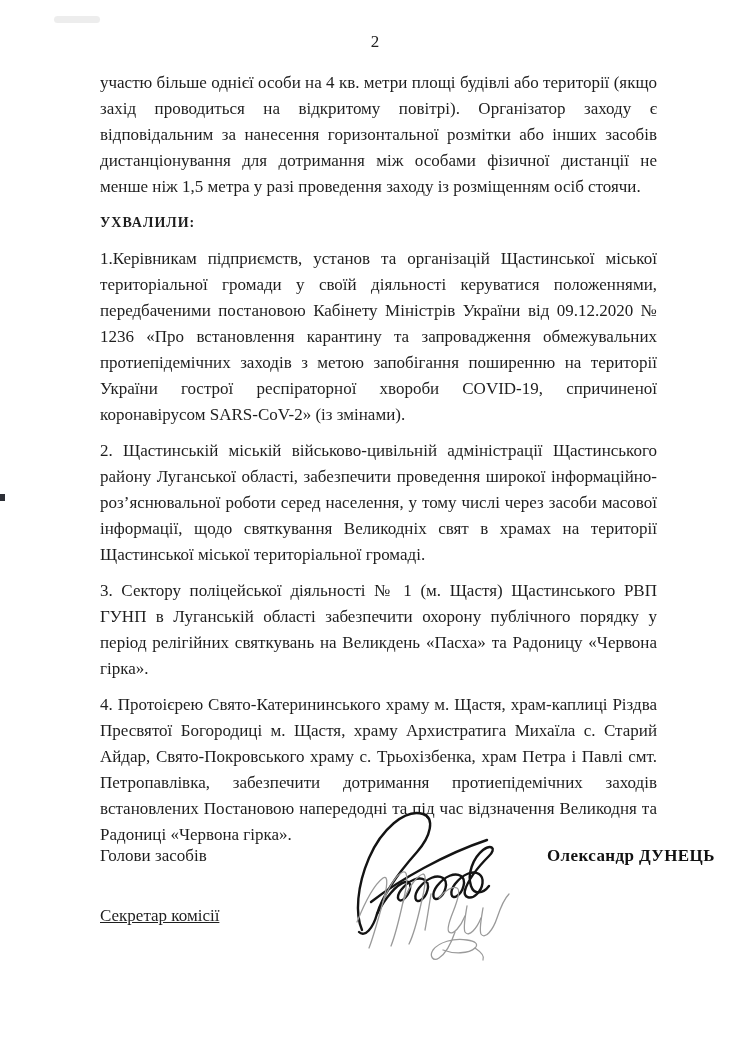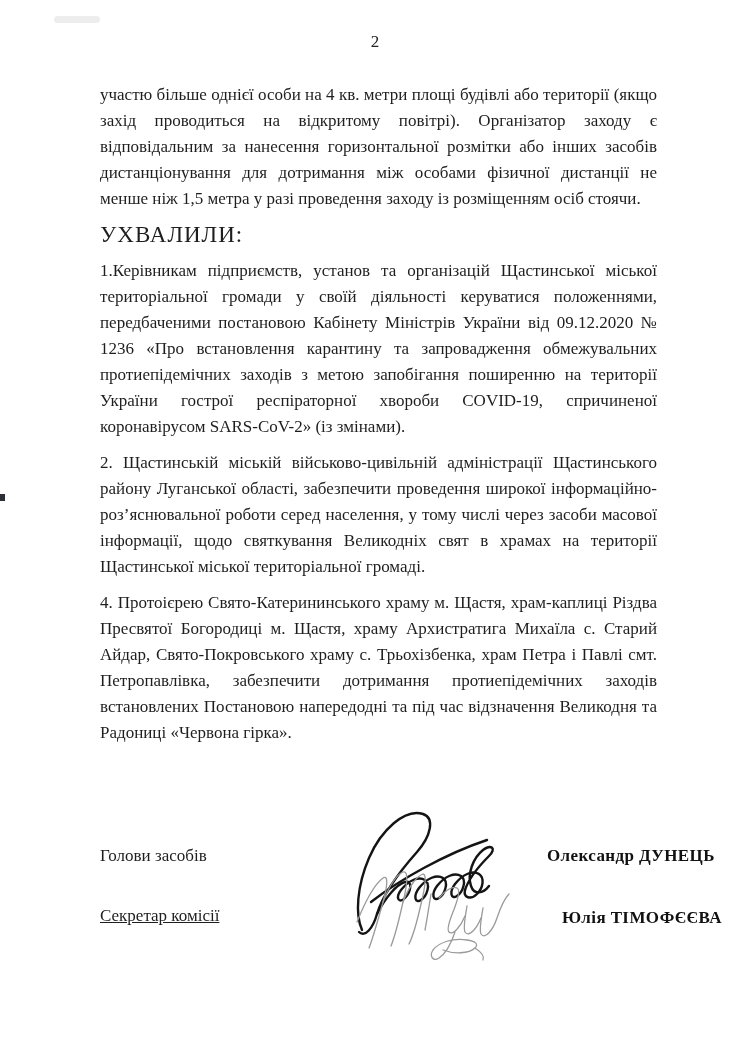--- a/index.html
+++ b/index.html
@@ -30,30 +30,30 @@
     position: absolute;
     top: 66px;
     left: 100px;
     width: 557px;
     font-size: 17px;
     line-height: 26px;
     text-align: justify;
     color: #1e1e1e;
   }
   .para {
-    margin: 16px 0 0 0;
+    margin: 4px 0 0 0;
   }
   .para + .para {
     margin-top: 10px;
   }
   .resolution-heading {
     margin-top: 13px;
-    font-weight: normal;
+    font-weight: bold;
     letter-spacing: 1px;
-    font-size: 23px;
+    font-size: 14px;
   }
   .resolution-item {
     margin-top: 10px;
   }
   .signature-row-label {
     position: absolute;
     left: 100px;
     font-size: 17px;
     color: #1e1e1e;
     white-space: nowrap;
@@ -107,33 +107,33 @@
 
   <div class="body-text">
     <p class="para">участю більше однієї особи на 4 кв. метри площі будівлі або території (якщо захід проводиться на відкритому повітрі). Організатор заходу є відповідальним за нанесення горизонтальної розмітки або інших засобів дистанціонування для дотримання між особами фізичної дистанції не менше ніж 1,5 метра у разі проведення заходу із розміщенням осіб стоячи.</p>
 
     <p class="para resolution-heading">УХВАЛИЛИ:</p>
 
     <p class="para resolution-item">1.Керівникам підприємств, установ та організацій Щастинської міської територіальної громади у своїй діяльності керуватися положеннями, передбаченими постановою  Кабінету Міністрів України від 09.12.2020 № 1236 «Про встановлення карантину та запровадження обмежувальних протиепідемічних заходів з метою запобігання поширенню на території України гострої респіраторної хвороби COVID-19, спричиненої коронавірусом SARS-CoV-2» (із змінами).</p>
 
     <p class="para resolution-item">2. Щастинській міській військово-цивільній адміністрації Щастинського району Луганської області, забезпечити проведення широкої інформаційно-роз’яснювальної роботи серед населення, у тому числі через засоби масової інформації, щодо святкування Великодніх свят в храмах на території Щастинської міської територіальної громаді.</p>
 
+    <p class="para resolution-item">3. Сектору поліцейської діяльності № 1 (м. Щастя) Щастинського РВП ГУНП в Луганській області забезпечити охорону публічного порядку у період релігійних святкувань на Великдень «Пасха» та Радоницу «Червона гірка».</p>
 
     <p class="para resolution-item">4. Протоієрею   Свято-Катерининського храму м. Щастя,  храм-каплиці Різдва Пресвятої Богородиці м. Щастя, храму Архистратига Михаїла с. Старий Айдар, Свято-Покровського храму с. Трьохізбенка,   храм Петра і Павлі смт. Петропавлівка, забезпечити дотримання протиепідемічних заходів встановлених Постановою напередодні та під час відзначення Великодня та Радониці «Червона гірка».</p>
   </div>
 
   <div class="edge-speck"></div>
 
   <div class="signature-row-label chair-role">Голови засобів</div>
 
   <div class="signature-name chair-name">Олександр ДУНЕЦЬ</div>
 
   <div class="signature-row-label secretary-role">Секретар комісії</div>
 
-  <div class="signature-name secretary-name">Юлія ТІМОФЄЄВА</div>
 
   <svg class="signature-svg" viewBox="0 0 185 165" xmlns="http://www.w3.org/2000/svg">
 
     <g fill="none" stroke="#141414" stroke-width="2.4" stroke-linecap="round">
       <path d="M27,128 C20,112 22,84 34,56 C46,28 70,6 88,12 C100,16 96,34 82,50 C66,68 48,92 42,112 C38,126 30,136 24,130"></path>
       <path d="M42,112 C50,96 62,82 70,80 C78,78 76,90 70,96 C64,102 60,96 66,88 C74,78 84,74 90,78 C96,82 92,94 86,98 C80,102 78,94 84,86 C92,76 102,72 108,76 C114,80 110,92 104,96 C98,100 96,92 102,84 C110,74 120,70 126,74 C132,78 128,90 122,94 C116,98 114,90 120,82 C128,72 138,68 144,72 C150,76 148,86 142,92 C136,98 128,96 130,88"></path>
       <path d="M130,88 C134,76 146,62 154,54 C162,46 156,42 148,48 C138,56 132,72 136,84 C139,93 148,92 154,84"></path>
       <path d="M36,100 C64,78 110,52 152,38"></path>
     </g>
 

